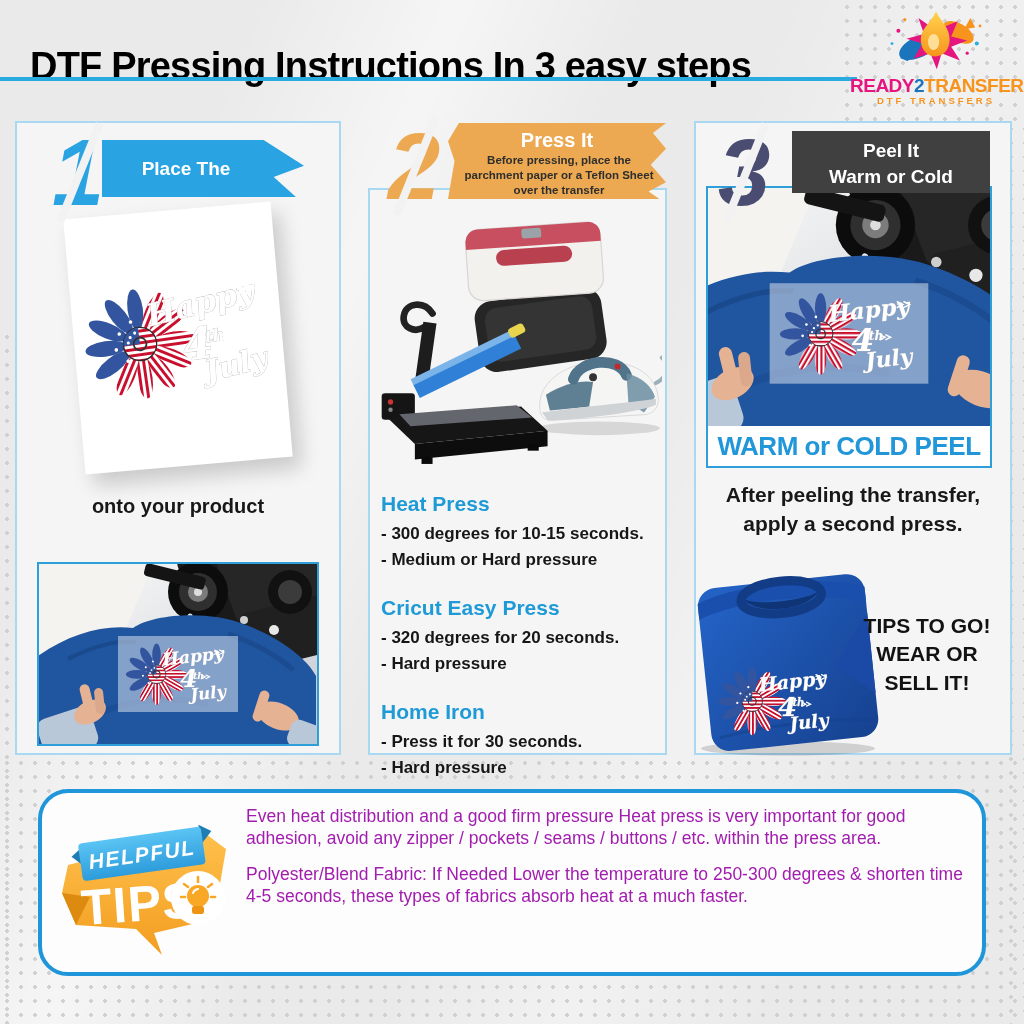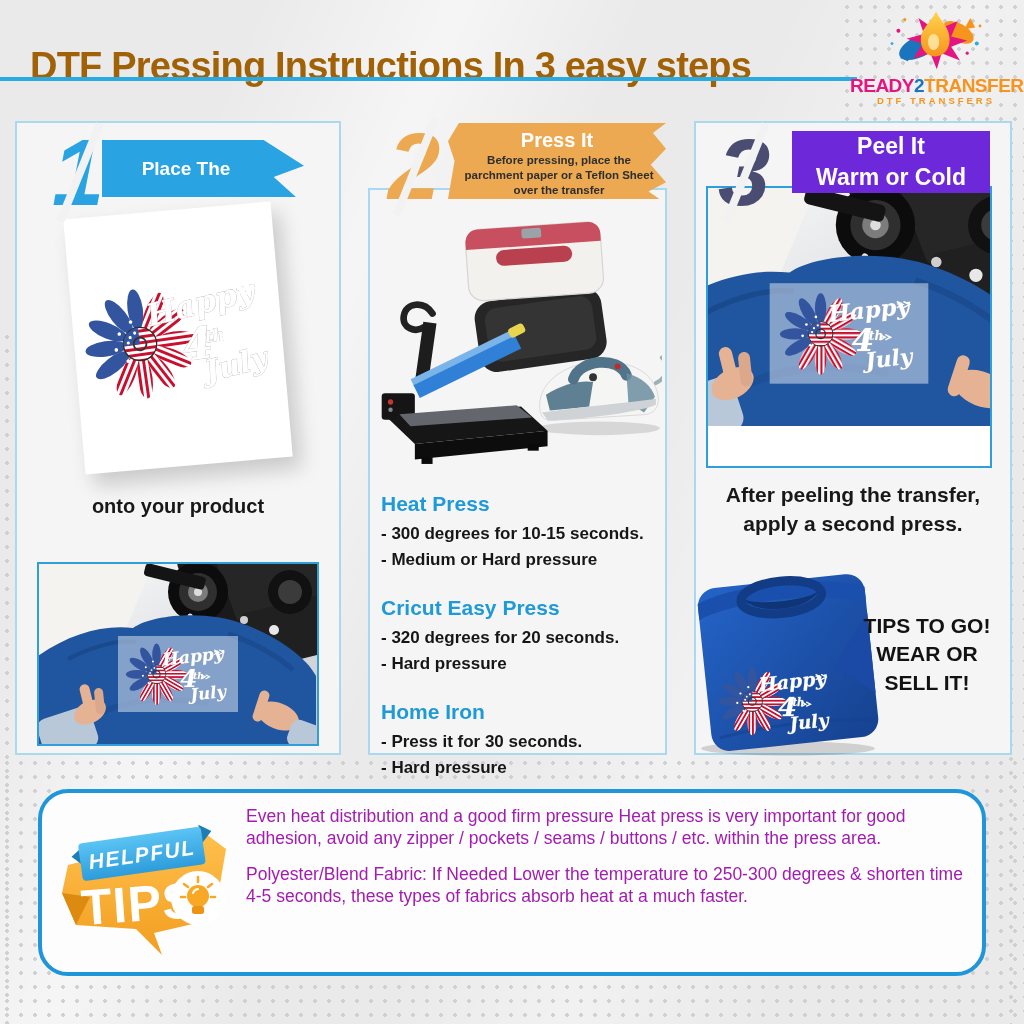--- a/index.html
+++ b/index.html
@@ -7,21 +7,21 @@
         font-family:"Liberation Sans","DejaVu Sans",sans-serif;color:#161616;}
   .abs{position:absolute;}
   
   .page::before{content:'';position:absolute;inset:0;z-index:0;pointer-events:none;
     background:linear-gradient(112deg,rgba(255,255,255,0) 18%,rgba(255,255,255,.55) 32%,rgba(255,255,255,0) 45%,
                rgba(255,255,255,0) 55%,rgba(255,255,255,.35) 68%,rgba(255,255,255,0) 82%);}
   .dots{position:absolute;z-index:0;
     background-image:radial-gradient(circle,#d0d0d0 1.6px,rgba(0,0,0,0) 1.9px);
     background-size:14px 14px;}
   
-  .title{left:30px;top:20px;font-size:38px;font-weight:bold;letter-spacing:-0.8px;color:#a16207;z-index:2;white-space:nowrap;}
+  .title{left:30px;top:20px;font-size:38px;font-weight:bold;letter-spacing:-0.8px;color:#000000;z-index:2;white-space:nowrap;}
   .divider{left:0;top:77px;width:857px;height:4px;background:#29ABE2;z-index:2;}
   .logo{left:850px;top:2px;width:172px;z-index:2;text-align:center;}
   .logo .brand{font-size:19px;font-weight:bold;letter-spacing:-0.5px;line-height:1;margin-top:-2px;white-space:nowrap;}
   .logo .b1{color:#E5147E;} .logo .b2{color:#1B75BC;} .logo .b3{color:#F7941D;}
   .logo .tagline{font-size:9.5px;font-weight:bold;letter-spacing:3px;color:#F7941D;}
   
   .panel{position:absolute;background:#f5f5f5;border:2px solid #a9d9f1;z-index:1;box-sizing:border-box;}
   .p1{left:15px;top:121px;width:326px;height:634px;}
   .p2{left:368px;top:188px;width:299px;height:567px;}
   .p3{left:694px;top:121px;width:318px;height:634px;}
@@ -34,22 +34,22 @@
   .n3{left:718px;top:126px;color:#4A4D71;}
   
   .banner{position:absolute;z-index:3;box-sizing:border-box;text-align:center;}
   .banner1{left:102px;top:140px;width:202px;height:57px;background:#29A3E2;
            clip-path:polygon(0% 0%,80% 0%,100% 45%,85% 65%,96% 100%,0% 100%);
            line-height:57px;font-size:19px;font-weight:bold;color:#fff;padding-right:34px;}
   .banner2{left:448px;top:123px;width:218px;height:76px;background:#ECA951;padding-top:5px;
            clip-path:polygon(5% 0%,100% 0%,94% 13%,100% 34%,93% 55%,100% 78%,92% 90%,97% 100%,0% 100%,3% 50%,0% 24%);}
   .banner2 .b2title{font-size:20px;font-weight:bold;color:#fff;line-height:1.2;}
   .banner2 .b2sub{font-size:11.5px;font-weight:bold;color:#2e2e2e;line-height:1.3;padding:1px 10px 0 14px;}
-  .banner3{left:792px;top:131px;width:198px;height:62px;background:#6d28d9;
-           font-size:23px;font-weight:bold;color:#fff;line-height:1.35;}
+  .banner3{left:792px;top:131px;width:198px;height:62px;background:#404040;padding-top:7px;
+           font-size:19px;font-weight:bold;color:#fff;line-height:1.35;}
   
   .film{left:74px;top:210px;width:208px;height:256px;background:#fff;z-index:2;
         transform:rotate(-5deg);box-shadow:8px 12px 20px rgba(0,0,0,.18);
         display:flex;align-items:center;justify-content:center;}
   .film svg{transform:rotate(-3deg);}
   .caption1{left:25px;top:492px;width:306px;text-align:center;font-size:20px;font-weight:bold;
             color:#181818;line-height:1.45;z-index:2;}
   .photo1{left:37px;top:562px;width:282px;height:184px;border:2px solid #2f9fd9;z-index:2;
           overflow:hidden;background:#dfe2e6;box-sizing:border-box;}
   
@@ -328,20 +328,21 @@
       <div class="mname">Home Iron</div>
       <div class="mline">- Press it for 30 seconds.</div>
       <div class="mline">- Hard pressure</div>
     </div>
   </div>
 
   <div class="abs photobox3">
     <svg width="282" height="238" viewBox="0 0 280 180" preserveAspectRatio="xMidYMid slice">
         <use href="#pressphoto"></use>
       </svg>
+    <div class="peel">WARM or COLD PEEL</div>
   </div>
   <div class="abs caption3">
     <span style="display:block">After peeling the transfer,</span>
     <span style="display:block">apply a second press.</span>
   </div>
   <div class="abs folded">
     <svg width="192" height="208" viewBox="0 0 190 205">
         <use href="#foldedshirt"></use>
       </svg>
   </div>

